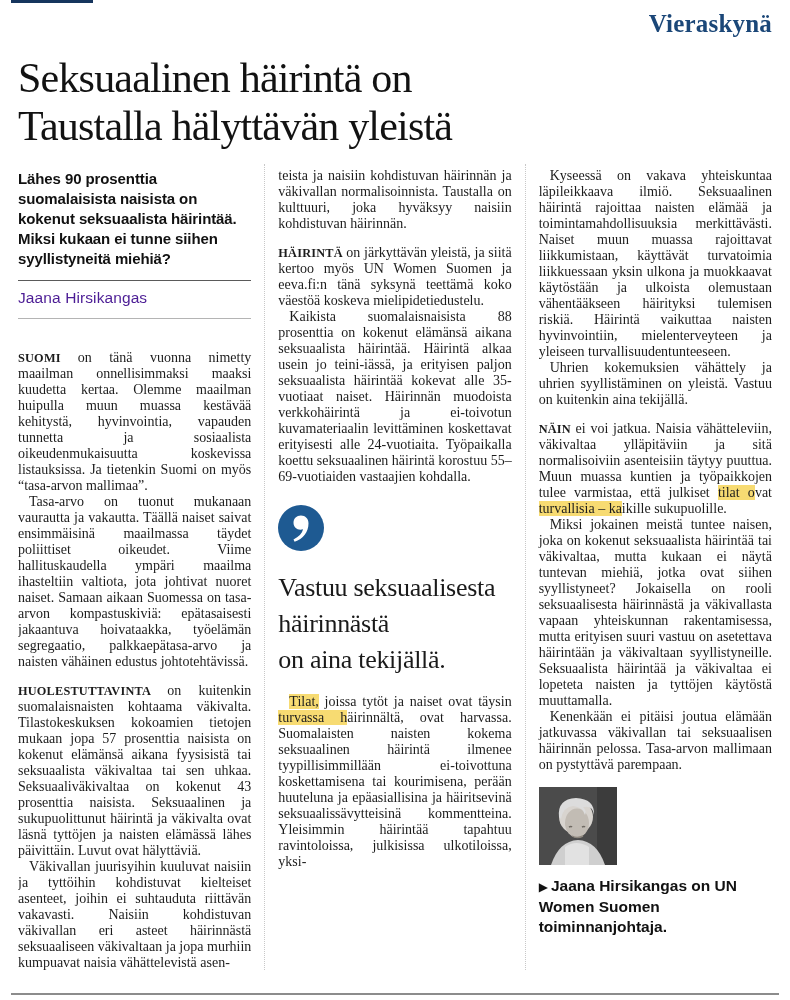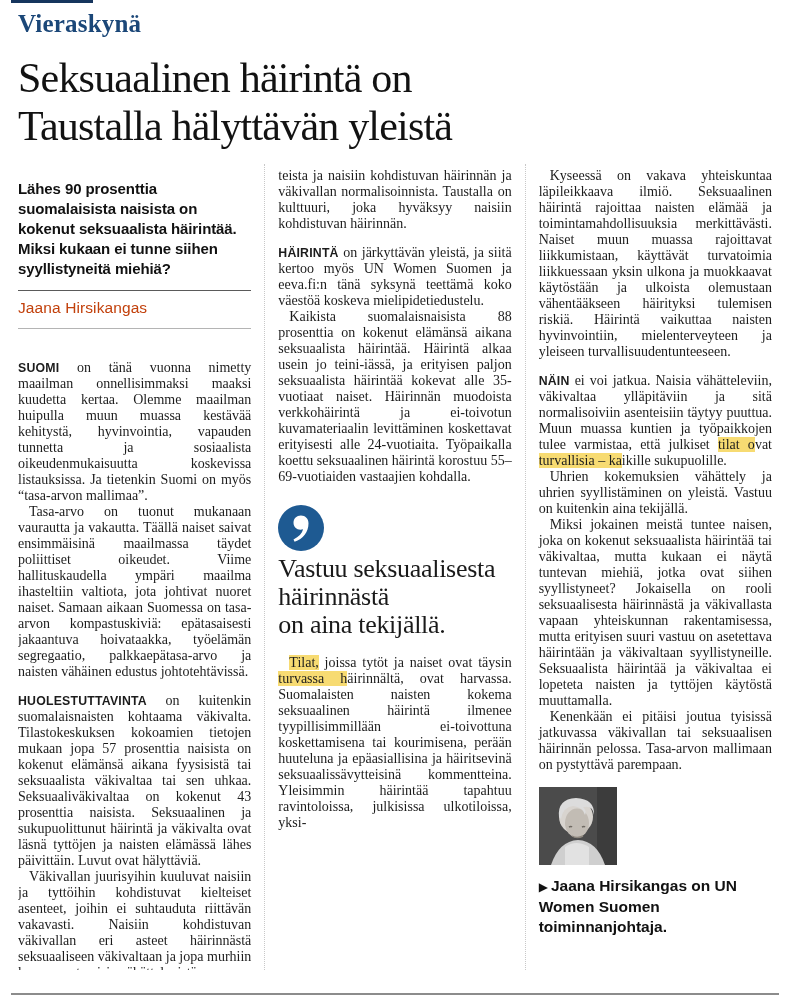--- a/index.html
+++ b/index.html
@@ -5,62 +5,62 @@
   html,body { margin:0; padding:0; background:#ffffff; }
   body {
     width:790px; height:1000px; position:relative; overflow:hidden;
     font-family:"Liberation Serif", serif; color:#1c1c1c;
     -webkit-font-smoothing:antialiased;
   }
   .page { position:absolute; inset:0; padding:0 18px; box-sizing:border-box; }
   .top-bar { position:absolute; left:11px; top:0; width:82px; height:3px; background:#16355d; }
   .kicker {
     margin-top:10px; font-family:"Liberation Serif", serif; font-weight:700;
-    font-size:25px; color:#1b4778; letter-spacing:0.2px;
+    font-size:25px; color:#1b4778; letter-spacing:0.2px;text-align:right;
   }
   .headline {
     margin:17px 0 0 0; font-weight:400; font-size:42px; line-height:1.14;
     letter-spacing:-0.8px; color:#121212; white-space:pre-line;
   }
   .columns { display:flex; margin-top:13px; height:806px; }
   .col { flex:1 1 0; min-width:0; padding:0 13px; overflow:hidden; }
   .col-first { padding-left:0; }
   .col-last  { padding-right:0; }
   .col + .col { border-left:1px dotted #c8c8c8; }
 
   .lead {
     font-family:"Liberation Sans", sans-serif; font-weight:700;
-    font-size:15px; line-height:20px; color:#111; margin-top:15px;
+    font-size:15px; line-height:20px; color:#111; margin-top:5px;
     letter-spacing:-0.1px;
   }
   .rule { border-top:1px solid #8f8f8f; margin-top:11px; }
   .rule-dark { border-top:1.5px solid #5a5a5a; }
   .rule-light { border-top:1px solid #b4b4b4; }
   .author {
     font-family:"Liberation Sans", sans-serif; font-size:15.5px;
-    color:#c2410c; margin:8px 0 0 0; letter-spacing:0.1px;
+    color:#4c1d95; margin:8px 0 0 0; letter-spacing:0.1px;
   }
   .col-body { margin-top:31px; }
   .col-body:first-child { margin-top:4px; }
 
   .body-p {
     margin:0; font-size:14px; line-height:16px; text-align:justify;
     color:#1c1c1c;
   }
   .body-p.indent { text-indent:11px; }
   .body-p.section { margin-top:13px; }
   .lead-caps {
-    font-family:Liberation Sans, sans-serif; font-weight:700;
+    font-family:Liberation Serif, serif; font-weight:700;
     font-size:12.3px; letter-spacing:0.2px;
   }
   .hl { background:#f7db72; }
 
   .quote-block { margin:20px 0 16px 0; }
   .quote-text {
-    font-size:26px; line-height:28px; color:#1a1a1a;
+    font-size:26px; line-height:36px; margin-top:15px; color:#1a1a1a;
     letter-spacing:-0.3px; white-space:pre-line; text-align:left;
   }
 
   .author-figure { margin:14px 0 0 0; }
   .caption {
     font-family:"Liberation Sans", sans-serif; font-weight:700;
     font-size:15.5px; line-height:20px; color:#111; margin-top:7px;
   }
   .caption-marker { font-family:"DejaVu Sans", sans-serif; font-size:12px; margin-right:3px; }
 
@@ -103,24 +103,24 @@
 häirinnästä
 on aina tekijällä.</div>
   </div>
           <p class="body-p indent"><span class="hl">Tilat,</span><span> joissa tytöt ja naiset ovat täysin </span><span class="hl">turvassa h</span><span>äirinnältä, ovat harvassa. Suomalaisten naisten kokema seksuaalinen häirintä ilmenee tyypillisimmillään ei-toivottuna koskettamisena tai kourimisena, perään huuteluna ja epäasiallisina ja häiritsevinä seksuaalissävytteisinä kommentteina. Yleisimmin häirintää tapahtuu ravintoloissa, julkisissa ulkotiloissa, yksi-</span></p>
         </div>
     </div>
 
     <div class="col col-last">
       <div class="col-body">
           <p class="body-p indent"><span>Kyseessä on vakava yhteiskuntaa läpileikkaava ilmiö. Seksuaalinen häirintä rajoittaa naisten elämää ja toimintamahdollisuuksia merkittävästi. Naiset muun muassa rajoittavat liikkumistaan, käyttävät turvatoimia liikkuessaan yksin ulkona ja muokkaavat käytöstään ja ulkoista olemustaan vähentääkseen häirityksi tulemisen riskiä. Häirintä vaikuttaa naisten hyvinvointiin, mielenterveyteen ja yleiseen turvallisuudentunteeseen.</span></p>
+          <p class="body-p indent"><span>Uhrien kokemuksien vähättely ja uhrien syyllistäminen on yleistä. Vastuu on kuitenkin aina tekijällä.</span></p>
           <p class="body-p section"><span class="lead-caps">NÄIN </span><span>ei voi jatkua. Naisia vähätteleviin, väkivaltaa ylläpitäviin ja sitä normalisoiviin asenteisiin täytyy puuttua. Muun muassa kuntien ja työpaikkojen tulee varmistaa, että julkiset </span><span class="hl">tilat o</span><span>vat </span><span class="hl">turvallisia – ka</span><span>ikille sukupuolille.</span></p>
-          <p class="body-p indent"><span>Uhrien kokemuksien vähättely ja uhrien syyllistäminen on yleistä. Vastuu on kuitenkin aina tekijällä.</span></p>
           <p class="body-p indent"><span>Miksi jokainen meistä tuntee naisen, joka on kokenut seksuaalista häirintää tai väkivaltaa, mutta kukaan ei näytä tuntevan miehiä, jotka ovat siihen syyllistyneet? Jokaisella on rooli seksuaalisesta häirinnästä ja väkivallasta vapaan yhteiskunnan rakentamisessa, mutta erityisen suuri vastuu on asetettava häirintään ja väkivaltaan syyllistyneille. Seksuaalista häirintää ja väkivaltaa ei lopeteta naisten ja tyttöjen käytöstä muuttamalla.</span></p>
-          <p class="body-p indent"><span>Kenenkään ei pitäisi joutua tyisissä jatkuvassa väkivallan tai seksuaalisen häirinnän pelossa. Tasa-arvon mallimaan on pystyttävä parempaan.</span></p>
+          <p class="body-p indent"><span>Kenenkään ei pitäisi joutua elämään jatkuvassa väkivallan tai seksuaalisen häirinnän pelossa. Tasa-arvon mallimaan on pystyttävä parempaan.</span></p>
         </div>
       <figure class="author-figure">
         <svg width="78" height="78" viewBox="0 0 78 78" aria-hidden="true">
           <rect width="78" height="78" fill="#4b4b4b"></rect>
           <rect x="58" width="20" height="78" fill="#3c3c3c"></rect>
           <path d="M12 78 Q20 54 39 53 Q58 54 66 78 Z" fill="#cfcfcf"></path>
           <ellipse cx="37" cy="30" rx="17" ry="17" fill="#d8d4cf"></ellipse>
           <ellipse cx="38" cy="36" rx="12" ry="14.5" fill="#c2bcb4"></ellipse>
           <path d="M20 30 Q18 12 37 11 Q56 12 55 28 Q54 18 44 20 Q48 24 46 28 Q44 20 34 19 Q24 20 22 32 Z" fill="#dcdcdc"></path>
           <path d="M30 40 Q32 39 33 40 M43 40 Q45 39 46 40" stroke="#6f6a63" stroke-width="1.6" fill="none"></path>

